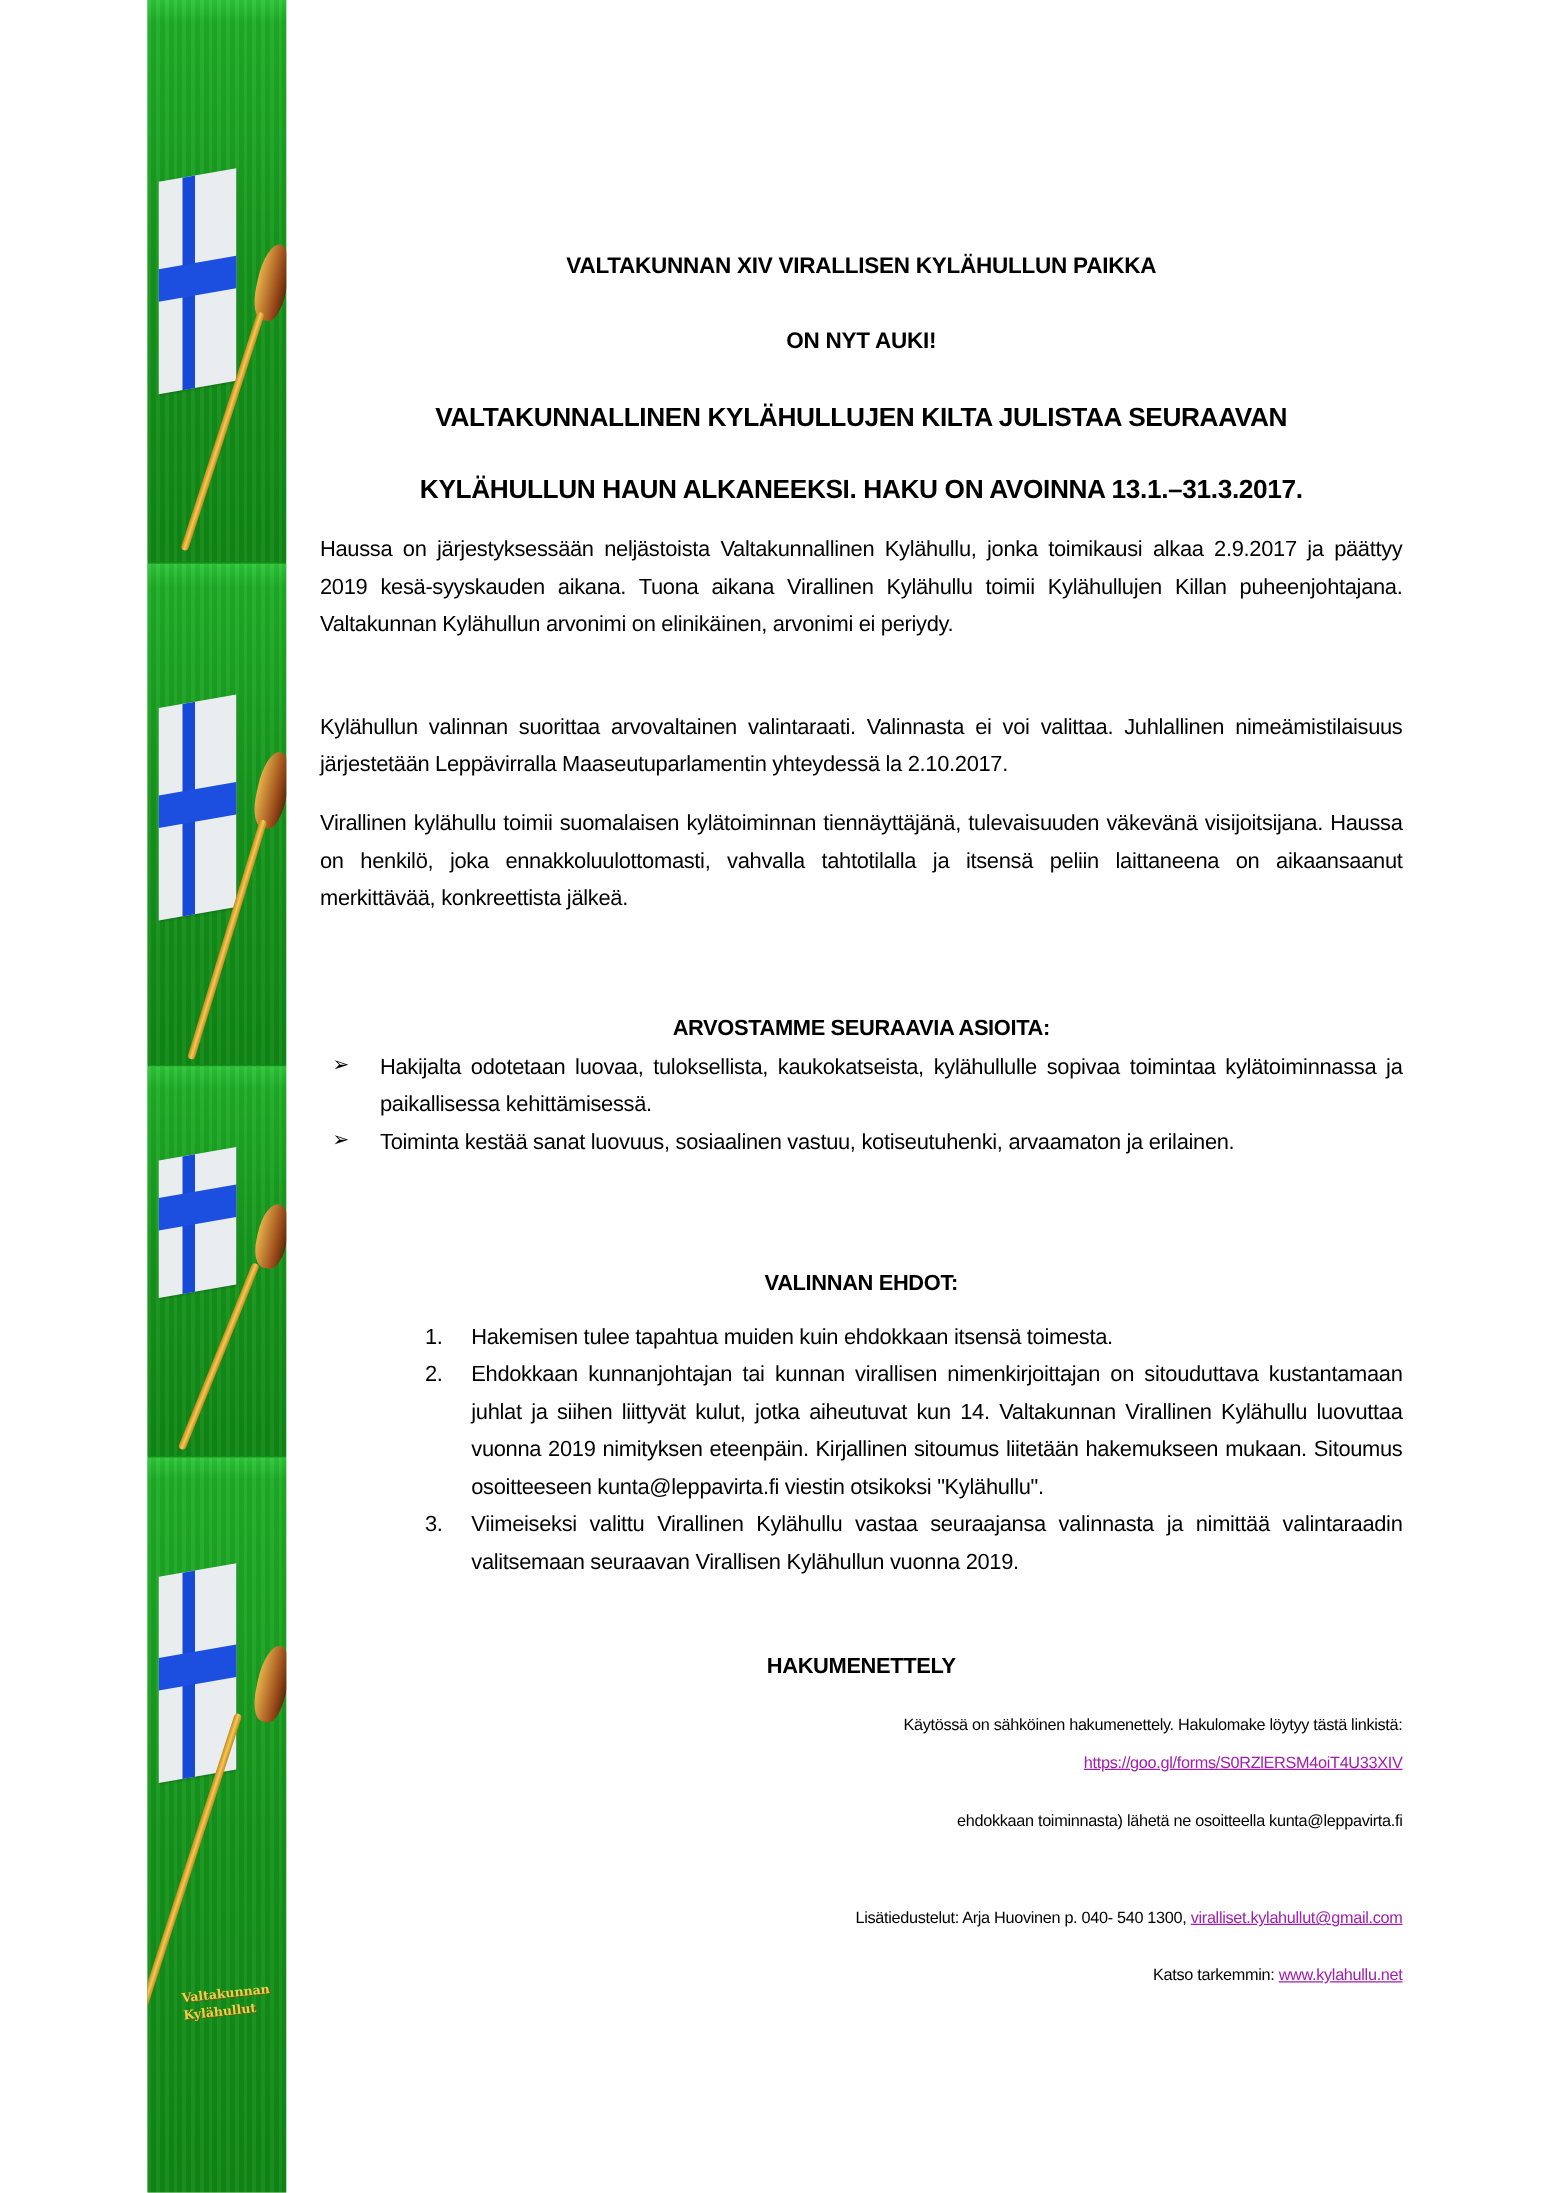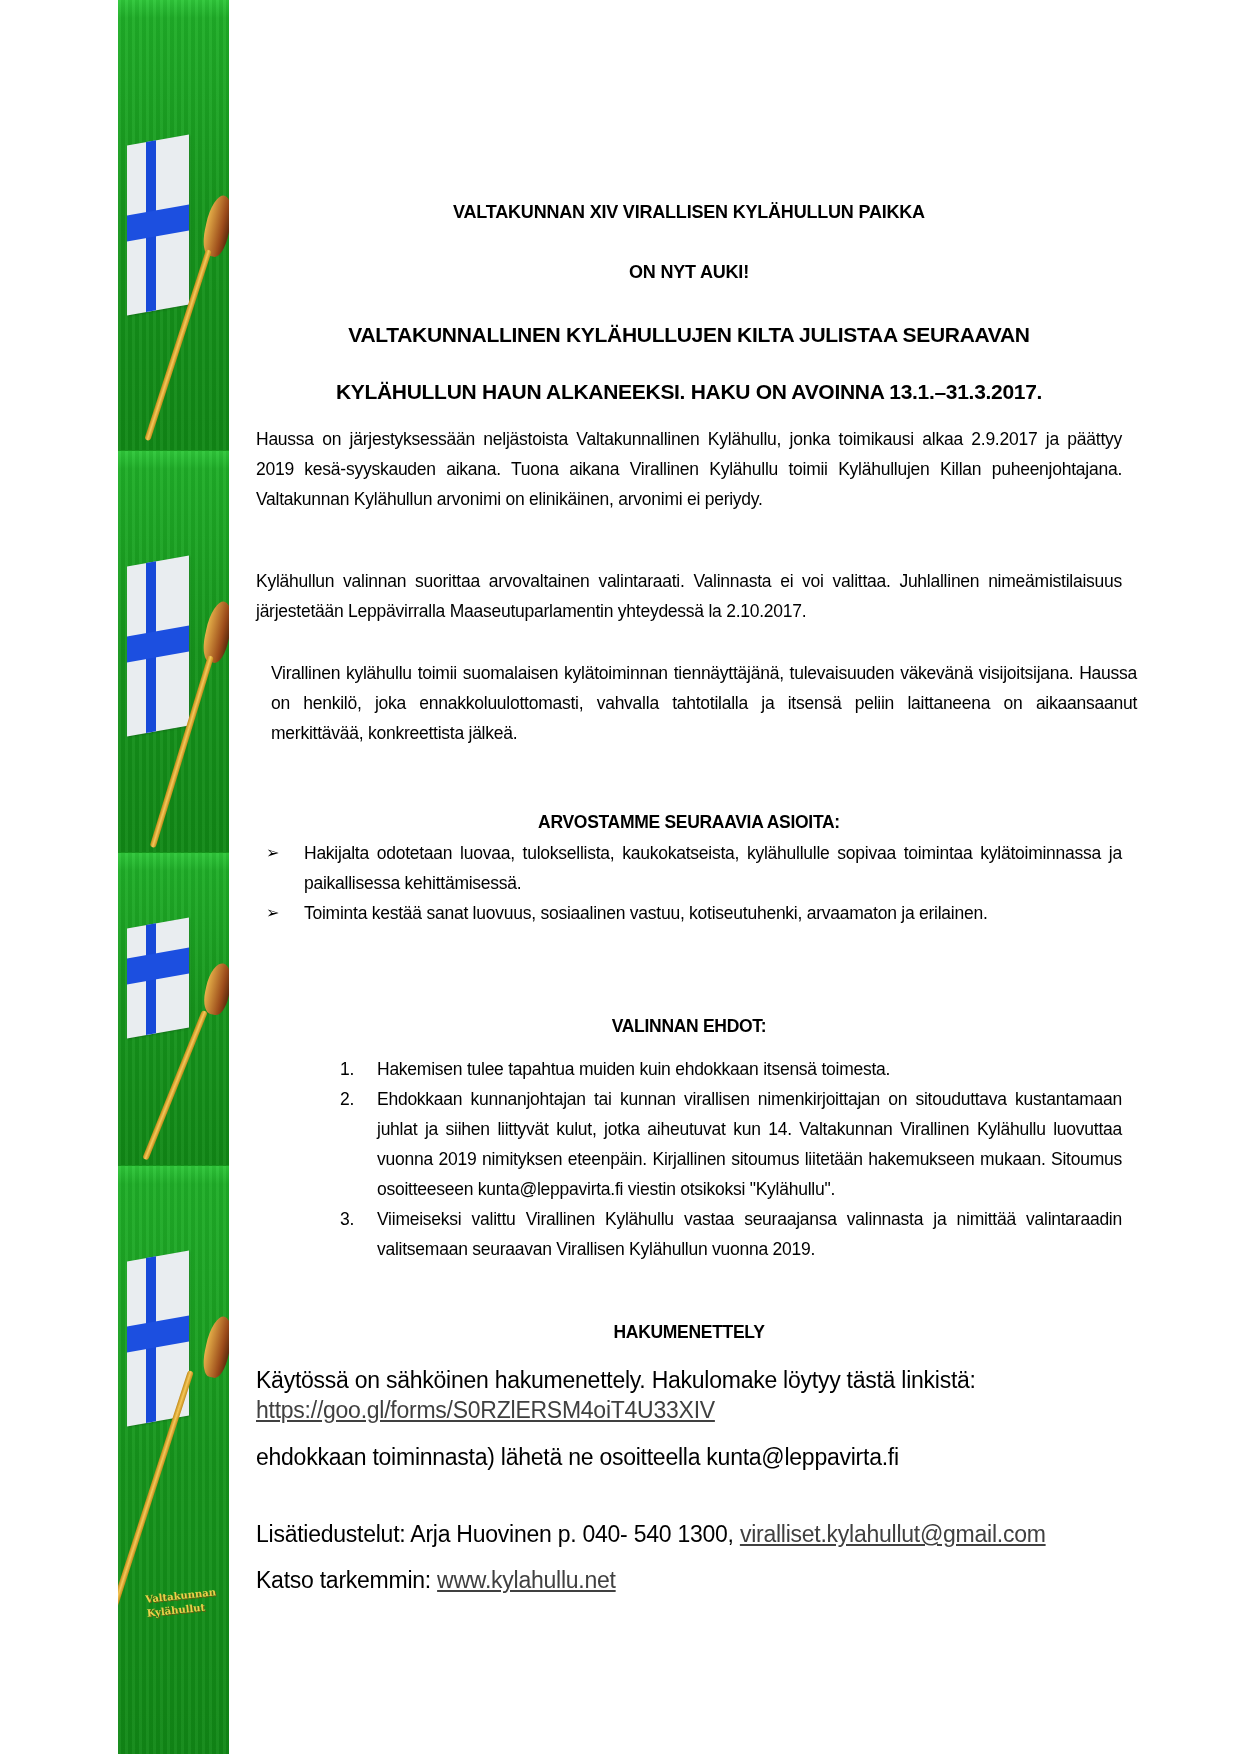--- a/index.html
+++ b/index.html
@@ -70,24 +70,24 @@
   .bullet-list li, .num-list li {
     position: relative; font-size: 17.5px; line-height: 30px; letter-spacing: -0.25px;
     text-align: justify;
   }
   .bullet-list li { padding-left: 48px; }
   .bullet-list .marker { position: absolute; left: 10px; top: 0; font-size: 16px; }
   .num-list { left: 84px; top: 1054px; width: 782px; }
   .num-list li { padding-left: 37px; }
   .num-list .marker { position: absolute; left: 0; top: 0; }
   .center-block {
-    position: absolute; left: 0; width: 866px; text-align: left;
-    font-size: 23px; line-height: 30px; letter-spacing: -0.25px;
+    position: absolute; left: 0; width: 866px; text-align: right;
+    font-size: 13px; line-height: 30px; letter-spacing: -0.25px;
   }
-  a.link { color: #404040; text-decoration: underline; }
+  a.link { color: #a21caf; text-decoration: underline; }
 </style>
 </head>
 <body>
 
 <div class="banner">
 
   <div class="panel" style="top:0;height:450px;">
     <div class="flag" style="top:140px;">
         <div class="v"></div>
         <div class="h"></div>
@@ -130,21 +130,21 @@
 
 <div class="content">
 
   <div class="title" style="top:202px;">VALTAKUNNAN XIV VIRALLISEN KYLÄHULLUN PAIKKA</div>
   <div class="title" style="top:262px;">ON NYT AUKI!</div>
   <div class="subtitle" style="top:323px;">VALTAKUNNALLINEN KYLÄHULLUJEN KILTA JULISTAA SEURAAVAN</div>
   <div class="subtitle" style="top:380px;">KYLÄHULLUN HAUN ALKANEEKSI. HAKU ON AVOINNA 13.1.–31.3.2017.</div>
 
   <p class="para" style="top:424px;margin:0;">Haussa on järjestyksessään neljästoista Valtakunnallinen Kylähullu, jonka toimikausi alkaa 2.9.2017 ja päättyy 2019 kesä-syyskauden aikana. Tuona aikana Virallinen Kylähullu toimii Kylähullujen Killan puheenjohtajana. Valtakunnan Kylähullun arvonimi on elinikäinen, arvonimi ei periydy.</p>
   <p class="para" style="top:566px;margin:0;">Kylähullun valinnan suorittaa arvovaltainen valintaraati. Valinnasta ei voi valittaa. Juhlallinen nimeämistilaisuus järjestetään Leppävirralla Maaseutuparlamentin yhteydessä la 2.10.2017.</p>
-  <p class="para" style="top:643px;margin:15px;">Virallinen kylähullu toimii suomalaisen kylätoiminnan tiennäyttäjänä, tulevaisuuden väkevänä visijoitsijana. Haussa on henkilö, joka ennakkoluulottomasti, vahvalla tahtotilalla ja itsensä peliin laittaneena on aikaansaanut merkittävää, konkreettista jälkeä.</p>
+  <p class="para" style="top:643px;margin:0;">Virallinen kylähullu toimii suomalaisen kylätoiminnan tiennäyttäjänä, tulevaisuuden väkevänä visijoitsijana. Haussa on henkilö, joka ennakkoluulottomasti, vahvalla tahtotilalla ja itsensä peliin laittaneena on aikaansaanut merkittävää, konkreettista jälkeä.</p>
 
   <div class="section-heading" style="top:801px;margin-top:11px;">ARVOSTAMME SEURAAVIA ASIOITA:</div>
   <ul class="bullet-list">
     <li>
       <span class="marker">➢</span>
       <span>Hakijalta odotetaan luovaa, tuloksellista, kaukokatseista, kylähullulle sopivaa toimintaa kylätoiminnassa ja paikallisessa kehittämisessä.</span>
     </li>
     <li>
       <span class="marker">➢</span>
       <span>Toiminta kestää sanat luovuus, sosiaalinen vastuu, kotiseutuhenki, arvaamaton ja erilainen.</span>

